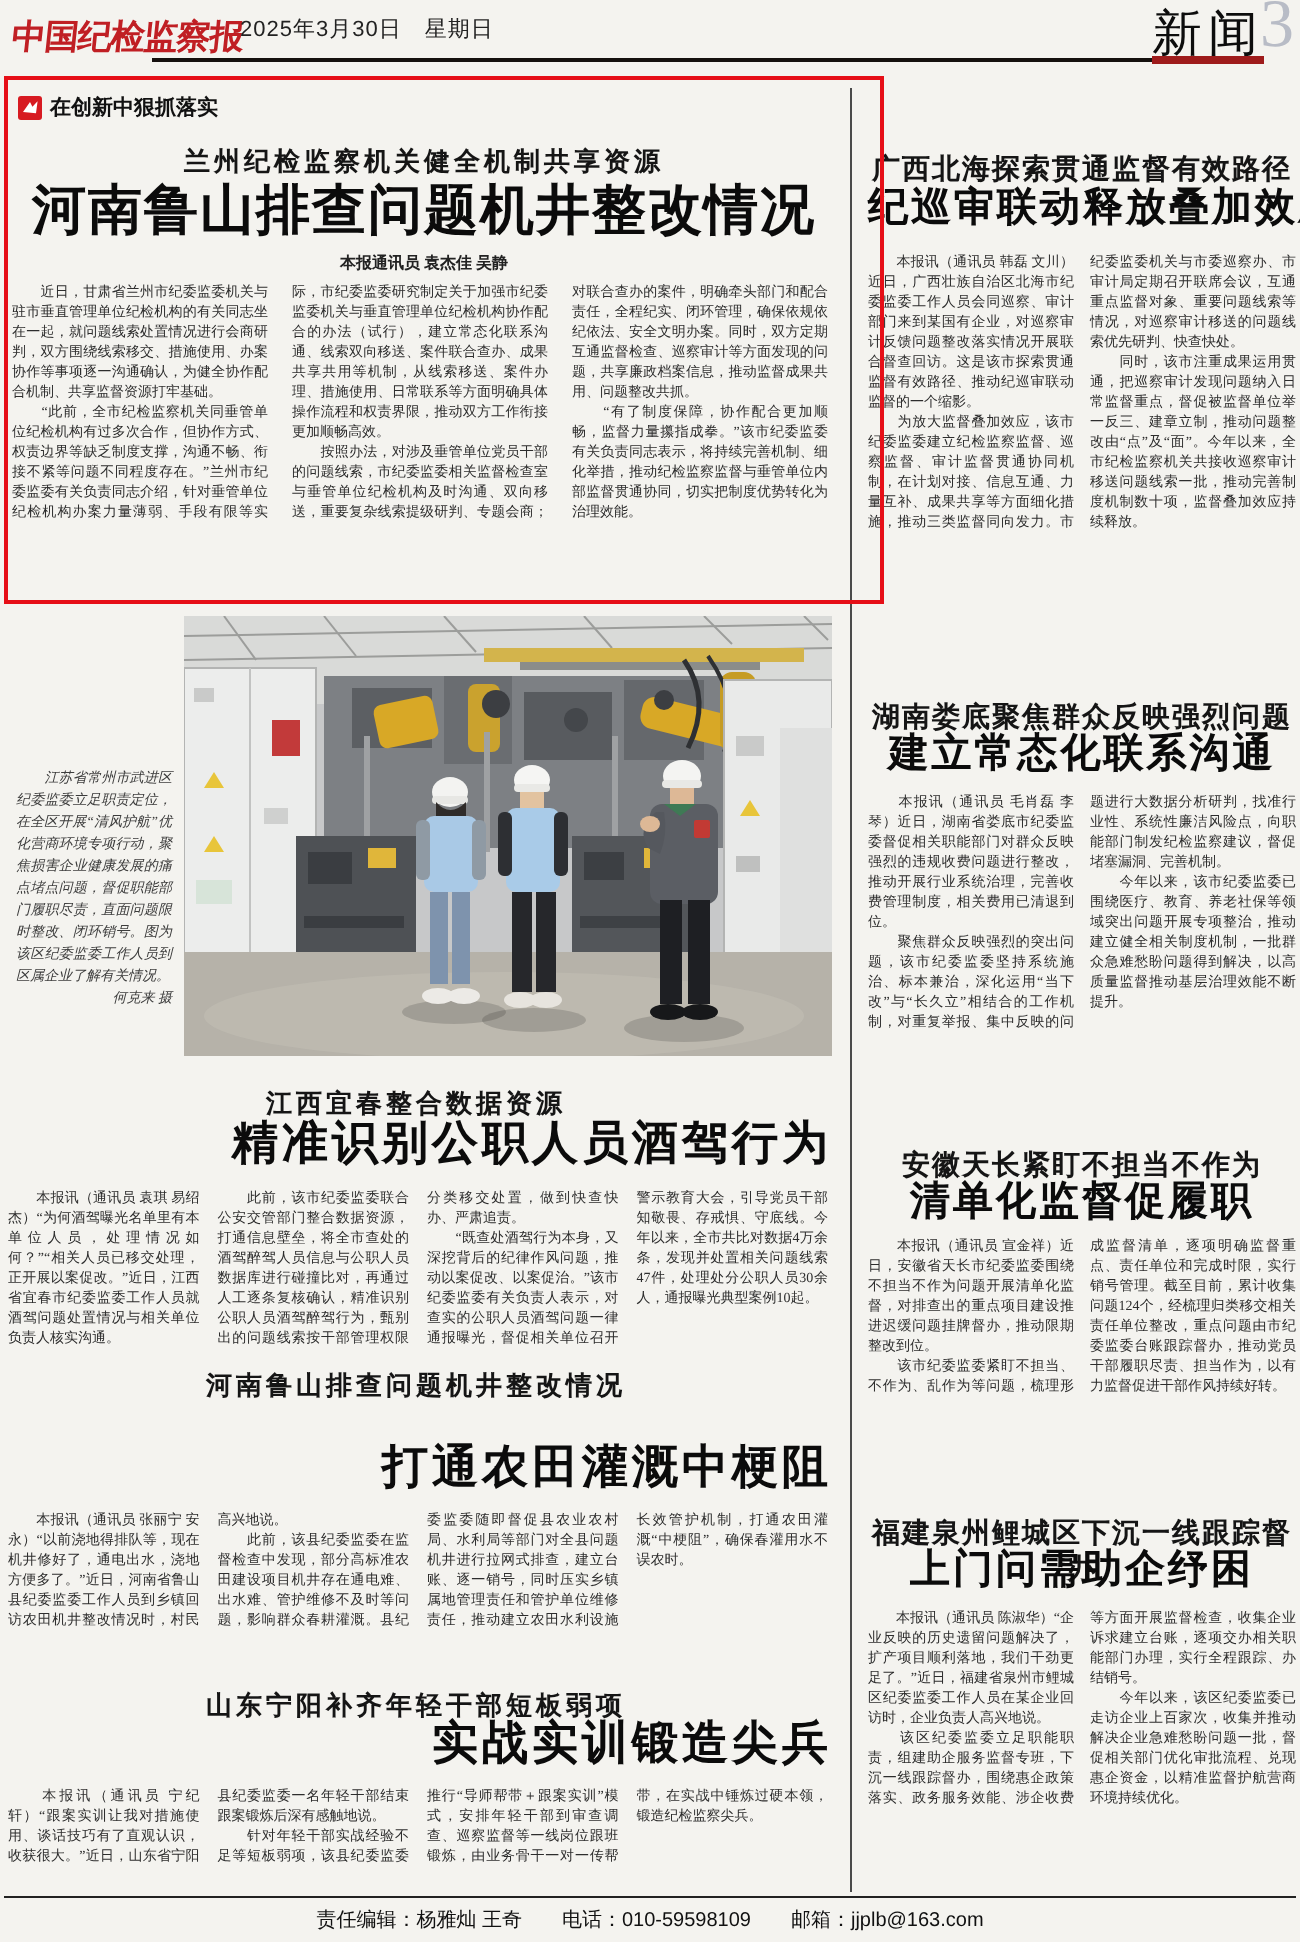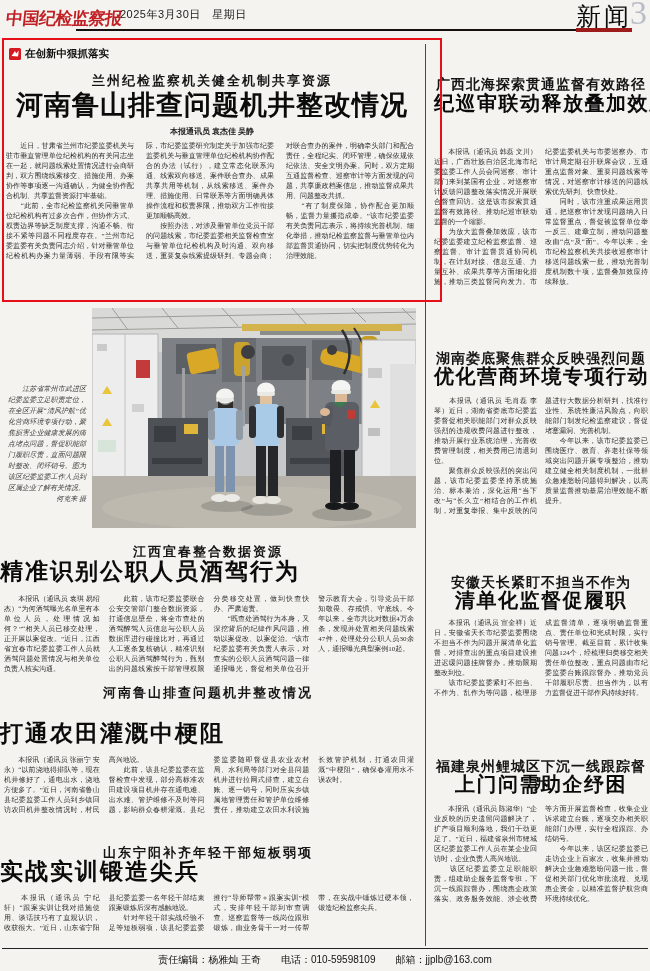--- a/index.html
+++ b/index.html
@@ -30,21 +30,21 @@
   .lead-body{left:6px;top:141px;width:408px;height:154px;column-count:3;column-gap:12px;}
   
   .gutter-rule{left:425px;top:44px;width:1px;height:902px;background:#4a4a4a;}
   
   .photo{left:92px;top:308px;width:324px;height:220px;}
   .caption{left:8px;top:384px;width:78px;font-size:7px;line-height:11px;font-style:italic;
            color:#3c3c3c;text-align:justify;white-space:pre-line;}
   .credit{left:8px;top:494px;width:78px;font-size:7px;font-style:italic;color:#3c3c3c;text-align:right;}
   
   .l-kicker{left:0;width:416px;}
-  .l-headline{left:0;width:416px;font-size:23px;font-weight:900;text-align:left;letter-spacing:2px;color:#0b0b0b;white-space:nowrap;}
+  .l-headline{left:0;width:416px;font-size:23px;font-weight:900;text-align:right;letter-spacing:2px;color:#0b0b0b;white-space:nowrap;}
   .l-body{left:4px;width:410px;column-count:4;column-gap:9px;}
   
   .r-kicker{left:434px;width:214px;font-size:14px;letter-spacing:1px;font-family:Liberation Mono, monospace;}
   .r-headline{left:434px;width:214px;font-size:20px;font-weight:900;text-align:center;letter-spacing:1.5px;color:#0b0b0b;white-space:nowrap;}
   .r-body{left:434px;width:214px;column-count:2;column-gap:8px;}
   
   .footer-rule{left:2px;top:948px;width:646px;height:1px;background:#222;}
   .footer{left:0;top:953px;width:650px;text-align:center;font-size:10px;color:#111;
           font-family:"Liberation Sans",sans-serif;}
 </style>
@@ -215,26 +215,26 @@
 <div class="abs bodytext l-body" style="top:755px;height:80px;">　　本报讯（通讯员 张丽宁 安永）“以前浇地得排队等，现在机井修好了，通电出水，浇地方便多了。”近日，河南省鲁山县纪委监委工作人员到乡镇回访农田机井整改情况时，村民高兴地说。
 　　此前，该县纪委监委在监督检查中发现，部分高标准农田建设项目机井存在通电难、出水难、管护维修不及时等问题，影响群众春耕灌溉。县纪委监委随即督促县农业农村局、水利局等部门对全县问题机井进行拉网式排查，建立台账、逐一销号，同时压实乡镇属地管理责任和管护单位维修责任，推动建立农田水利设施长效管护机制，打通农田灌溉“中梗阻”，确保春灌用水不误农时。</div>
 
 <div class="abs kicker l-kicker" style="top:844px;">山东宁阳补齐年轻干部短板弱项</div>
 <div class="abs l-headline" style="top:856px;">实战实训锻造尖兵</div>
 <div class="abs bodytext l-body" style="top:893px;height:53px;">　　本报讯（通讯员 宁纪轩）“跟案实训让我对措施使用、谈话技巧有了直观认识，收获很大。”近日，山东省宁阳县纪委监委一名年轻干部结束跟案锻炼后深有感触地说。
 　　针对年轻干部实战经验不足等短板弱项，该县纪委监委推行“导师帮带＋跟案实训”模式，安排年轻干部到审查调查、巡察监督等一线岗位跟班锻炼，由业务骨干一对一传帮带，在实战中锤炼过硬本领，锻造纪检监察尖兵。</div>
 
 <div class="abs kicker r-kicker" style="top:76px;">广西北海探索贯通监督有效路径</div>
 <div class="abs r-headline" style="top:90px;">纪巡审联动释放叠加效应</div>
-<div class="abs bodytext r-body" style="top:126px;height:220px;margin-top:21px;">　　本报讯（通讯员 韩磊 文川）近日，广西壮族自治区北海市纪委监委工作人员会同巡察、审计部门来到某国有企业，对巡察审计反馈问题整改落实情况开展联合督查回访。这是该市探索贯通监督有效路径、推动纪巡审联动监督的一个缩影。
+<div class="abs bodytext r-body" style="top:126px;height:220px;">　　本报讯（通讯员 韩磊 文川）近日，广西壮族自治区北海市纪委监委工作人员会同巡察、审计部门来到某国有企业，对巡察审计反馈问题整改落实情况开展联合督查回访。这是该市探索贯通监督有效路径、推动纪巡审联动监督的一个缩影。
 　　为放大监督叠加效应，该市纪委监委建立纪检监察监督、巡察监督、审计监督贯通协同机制，在计划对接、信息互通、力量互补、成果共享等方面细化措施，推动三类监督同向发力。市纪委监委机关与市委巡察办、市审计局定期召开联席会议，互通重点监督对象、重要问题线索等情况，对巡察审计移送的问题线索优先研判、快查快处。
 　　同时，该市注重成果运用贯通，把巡察审计发现问题纳入日常监督重点，督促被监督单位举一反三、建章立制，推动问题整改由“点”及“面”。今年以来，全市纪检监察机关共接收巡察审计移送问题线索一批，推动完善制度机制数十项，监督叠加效应持续释放。</div>
 
 <div class="abs kicker r-kicker" style="top:350px;">湖南娄底聚焦群众反映强烈问题</div>
-<div class="abs r-headline" style="top:363px;">优化营商环境专项行动</div>
+<div class="abs r-headline" style="top:363px;">建立常态化联系沟通</div>
 <div class="abs bodytext r-body" style="top:396px;height:172px;">　　本报讯（通讯员 毛肖磊 李琴）近日，湖南省娄底市纪委监委督促相关职能部门对群众反映强烈的违规收费问题进行整改，推动开展行业系统治理，完善收费管理制度，相关费用已清退到位。
 　　聚焦群众反映强烈的突出问题，该市纪委监委坚持系统施治、标本兼治，深化运用“当下改”与“长久立”相结合的工作机制，对重复举报、集中反映的问题进行大数据分析研判，找准行业性、系统性廉洁风险点，向职能部门制发纪检监察建议，督促堵塞漏洞、完善机制。
 　　今年以来，该市纪委监委已围绕医疗、教育、养老社保等领域突出问题开展专项整治，推动建立健全相关制度机制，一批群众急难愁盼问题得到解决，以高质量监督推动基层治理效能不断提升。</div>
 
 <div class="abs kicker r-kicker" style="top:574px;">安徽天长紧盯不担当不作为</div>
 <div class="abs r-headline" style="top:587px;">清单化监督促履职</div>
 <div class="abs bodytext r-body" style="top:618px;height:130px;">　　本报讯（通讯员 宣金祥）近日，安徽省天长市纪委监委围绕不担当不作为问题开展清单化监督，对排查出的重点项目建设推进迟缓问题挂牌督办，推动限期整改到位。
 　　该市纪委监委紧盯不担当、不作为、乱作为等问题，梳理形成监督清单，逐项明确监督重点、责任单位和完成时限，实行销号管理。截至目前，累计收集问题124个，经梳理归类移交相关责任单位整改，重点问题由市纪委监委台账跟踪督办，推动党员干部履职尽责、担当作为，以有力监督促进干部作风持续好转。</div>
 
 <div class="abs kicker r-kicker" style="top:758px;">福建泉州鲤城区下沉一线跟踪督办</div>

